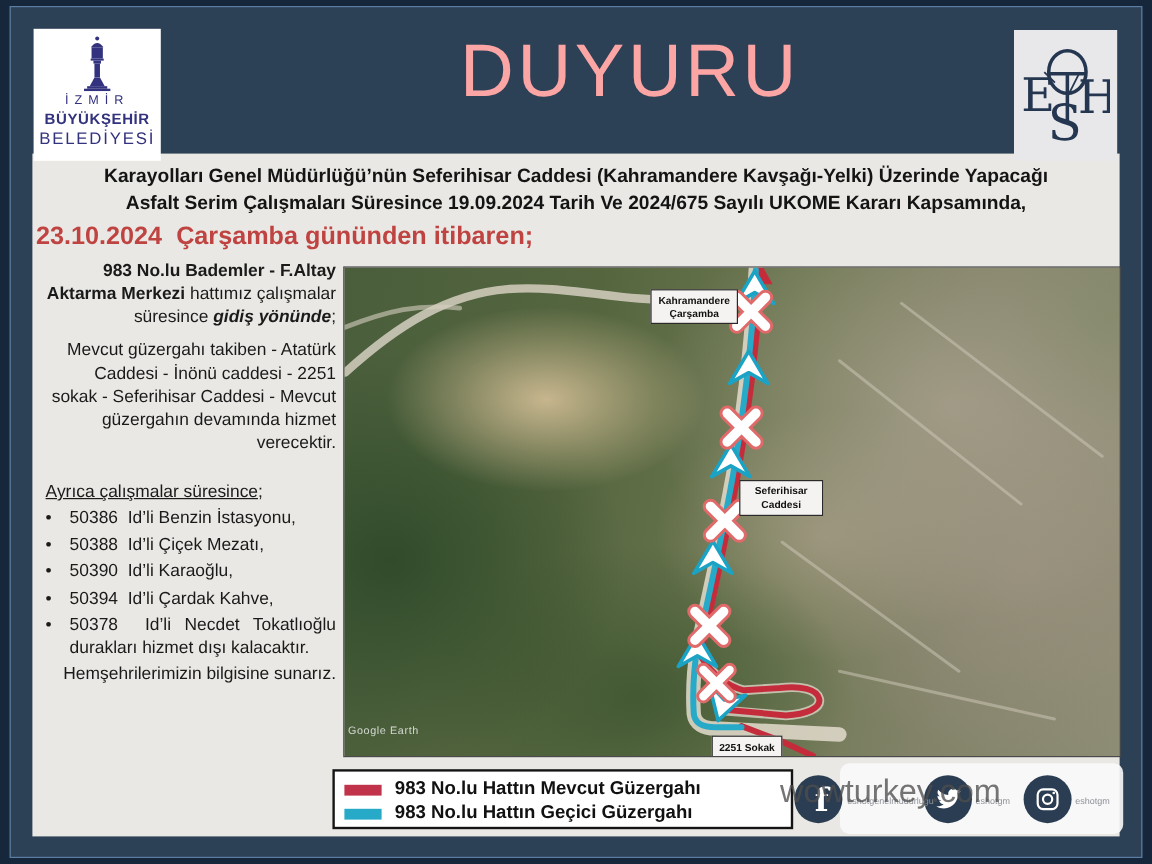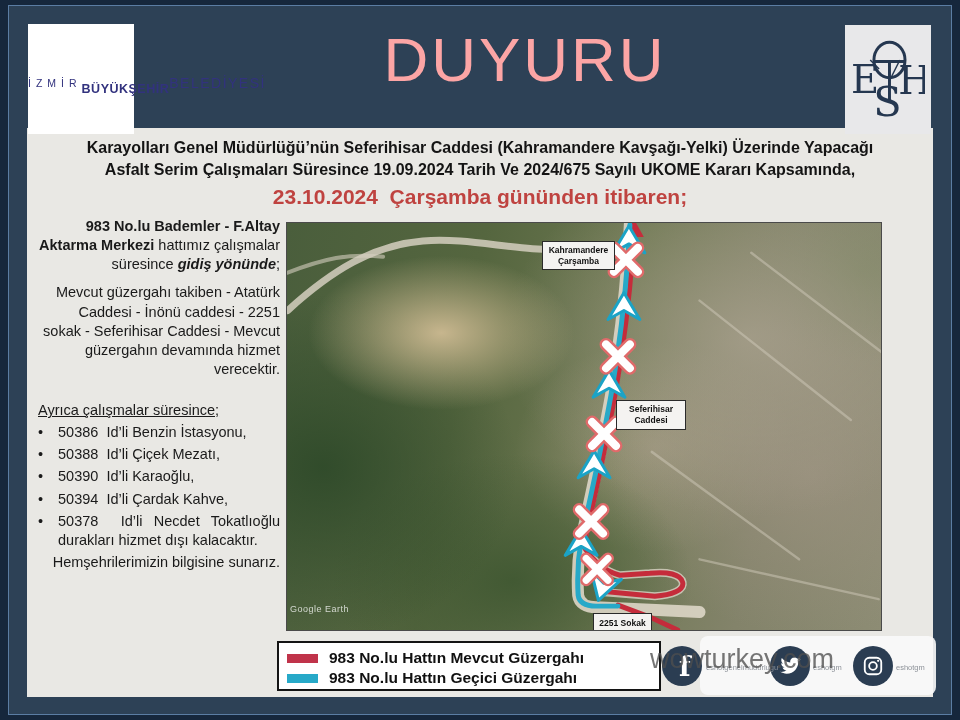--- a/index.html
+++ b/index.html
@@ -21,58 +21,58 @@
     background:#e9e8e4;
   }
   
   .duyuru{
     left:225px;top:1px;width:600px;height:122px;
     color:#fca5a5;font-size:62px;font-weight:400;letter-spacing:3px;
     text-align:center;line-height:118px;margin:0;
   }
   .izmir-logo{
     left:28px;top:24px;width:106px;height:110px;background:#ffffff;
-    display:flex;flex-direction:row;align-items:center;justify-content:flex-start;
+    display:flex;flex-direction:column;align-items:center;justify-content:flex-start;
     padding-top:6px;box-sizing:border-box;color:#32327e;
   }
   .izmir-logo .l1{font-size:10.5px;letter-spacing:5px;margin-top:2px;}
-  .izmir-logo .l2{font-size:12.5px;font-weight:bold;letter-spacing:.5px;margin-top:13px;}
+  .izmir-logo .l2{font-size:12.5px;font-weight:bold;letter-spacing:.5px;margin-top:2px;}
   .izmir-logo .l3{font-size:14px;letter-spacing:1.5px;margin-top:1px;}
   .eshot-logo{
     left:845px;top:25px;width:86px;height:109px;background:#e8e8ea;
     display:flex;align-items:center;justify-content:center;
   }
   
   .hline{
     left:30px;width:900px;text-align:center;color:#141414;
     font-weight:bold;font-size:16px;
   }
   .hline1{top:139px;}
   .hline2{top:161px;}
   .dateline{
-    left:30px;top:185px;width:900px;text-align:center;
+    left:30px;top:185px;width:900px;
     color:#bf4340;font-weight:bold;font-size:21px;
   }
   
   .panel{
     left:38px;top:217px;width:242px;color:#1a1a1a;
     font-size:14.5px;line-height:1.32;text-align:justify;
   }
   .panel p{margin:0 0 9px 0;text-align:right;}
   .panel .p2{margin-bottom:22px;}
   .panel .p3{margin-bottom:3px;text-align:left;text-decoration:underline;}
   .bullet-row{display:flex;margin:0 0 3px 0;}
   .bullet-row .dot{width:20px;flex:0 0 20px;text-align:left;}
   .bullet-row .btxt{flex:1;text-align:justify;}
   .closing{margin-top:34px;text-align:left;}
   .bold{font-weight:bold;}
   .bolditalic{font-weight:bold;font-style:italic;}
   
   .map{
-    left:286px;top:222px;width:596px;height:409px;
+    left:286px;top:222px;width:648px;height:409px;
     border:1px solid #4a4a4a;box-sizing:border-box;overflow:hidden;
     background:
       radial-gradient(190px 110px at 26% 27%, rgba(205,186,146,.95), rgba(205,186,146,0) 70%),
       radial-gradient(260px 230px at 6% 60%, rgba(44,72,40,.85), rgba(44,72,40,0) 75%),
       radial-gradient(240px 170px at 38% 88%, rgba(58,84,46,.8), rgba(58,84,46,0) 75%),
       radial-gradient(330px 240px at 78% 28%, rgba(172,163,145,.75), rgba(172,163,145,0) 75%),
       radial-gradient(280px 220px at 88% 62%, rgba(158,147,130,.7), rgba(158,147,130,0) 72%),
       radial-gradient(200px 150px at 62% 55%, rgba(183,168,148,.55), rgba(183,168,148,0) 70%),
       radial-gradient(160px 120px at 97% 12%, rgba(120,130,95,.8), rgba(120,130,95,0) 75%),
       linear-gradient(100deg, #4a5e3c 0%, #55663f 30%, #6e7852 55%, #83836a 78%, #8d8c74 100%);

